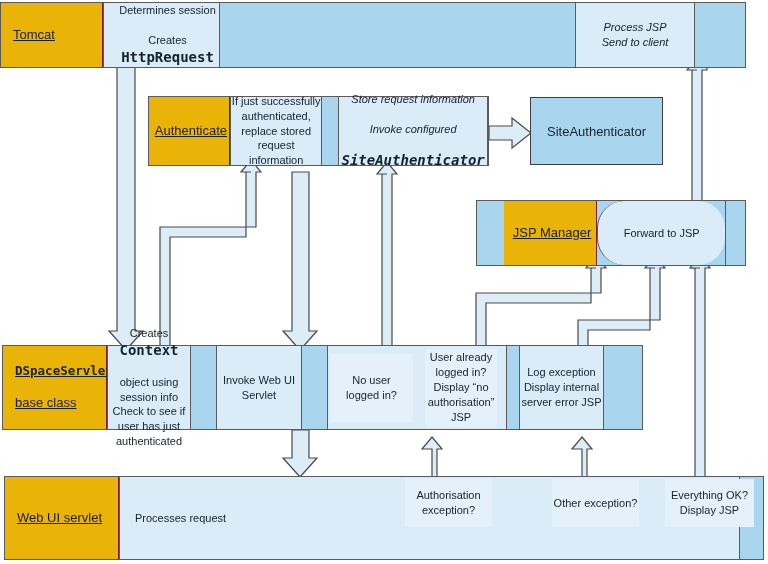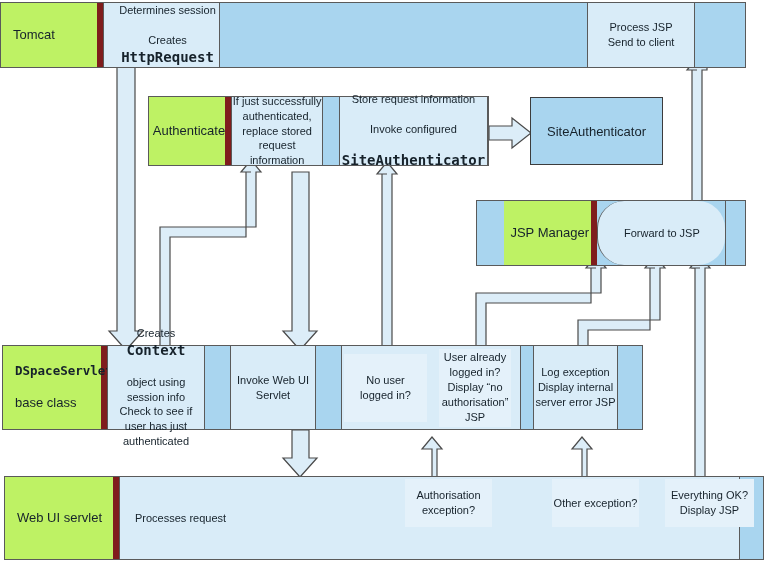--- a/index.html
+++ b/index.html
@@ -26,26 +26,27 @@
     border: 1px solid #5a5a5a;
     background: #a9d5ef;
     display: flex;
     align-items: stretch;
   }
   .lane-label {
     box-sizing: border-box;
     display: flex;
     align-items: center;
     padding-left: 12px;
-    background: #bef264;
-    border-right: 6px solid #7f1d1d;
+    background: #eab308;
+    border-right: 1px solid #7f1d1d;
     font-size: 13px;
     color: #16222b;
     line-height: 1.25;
     white-space: pre-line;
+    text-decoration: underline;
   }
   .lane-label.centered {
     justify-content: center;
     padding-left: 4px;
     text-align: center;
   }
   .cell {
     box-sizing: border-box;
     background: #d9ecf8;
     border-right: 1px solid #5a5a5a;
@@ -132,33 +133,33 @@
 
   <div class="row" style="left:0px; top:2px; width:746px; height:66px;">
     <div class="lane-label" style="width:102px;">Tomcat</div>
     <div class="cell" style="width:117px;padding-left:12px;">
       <div>
         <div>Determines session</div>
         <div><span>Creates </span><span class="mono">HttpRequest</span></div>
       </div>
     </div>
     <div class="spacer"></div>
-    <div class="cell" style="width:108px;">Process JSP
+    <div class="cell" style="width:120px;font-style:italic;">Process JSP
 Send to client</div>
     <div class="gap" style="width:50px;"></div>
   </div>
 
   <div class="row" style="left:148px; top:96px; width:341px; height:70px;">
     <div class="lane-label centered" style="width:82px; font-size:13px;">Authenticate</div>
     <div class="cell" style="width:94px;">If just successfully
 authenticated,
 replace stored
 request information</div>
     <div class="gap" style="width:16px;"></div>
-    <div class="cell" style="width:152px;">
+    <div class="cell" style="width:152px;font-style:italic;">
       <div>
         <div>Store request information</div>
         <div>Invoke configured</div>
         <div class="mono">SiteAuthenticator</div>
       </div>
     </div>
     <div class="spacer"></div>
   </div>
 
   <div class="box" style="left:530px; top:97px; width:133px; height:68px;">SiteAuthenticator</div>
@@ -169,21 +170,21 @@
     <div class="gap" style="width:22px; border-left:1px solid #5a5a5a;"></div>
   </div>
 
   <div class="row" style="left:2px; top:345px; width:641px; height:85px;">
     <div class="lane-label" style="width:104px;">
       <div>
         <div class="mono">DSpaceServlet</div>
         <div>base class</div>
       </div>
     </div>
-    <div class="cell" style="width:98px;">
+    <div class="cell" style="width:84px;">
       <div>
         <div><span>Creates </span><span class="mono">Context</span></div>
         <div style="white-space:pre-line;">object using
 session info
 Check to see if
 user has just
 authenticated</div>
       </div>
     </div>
     <div class="gap" style="width:25px;"></div>

